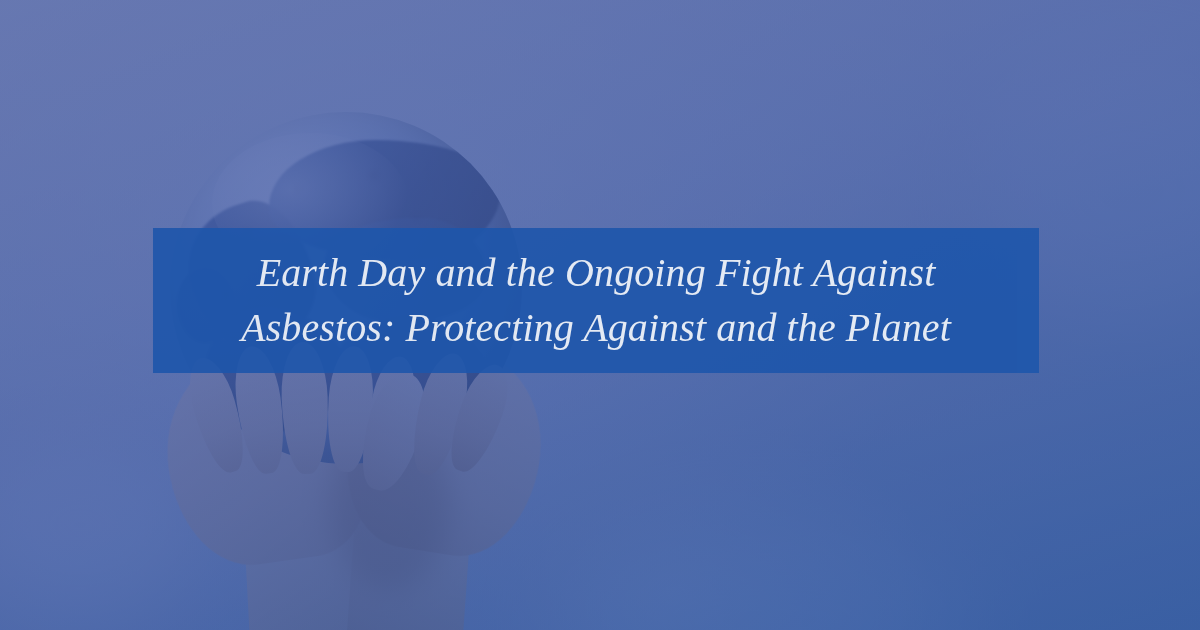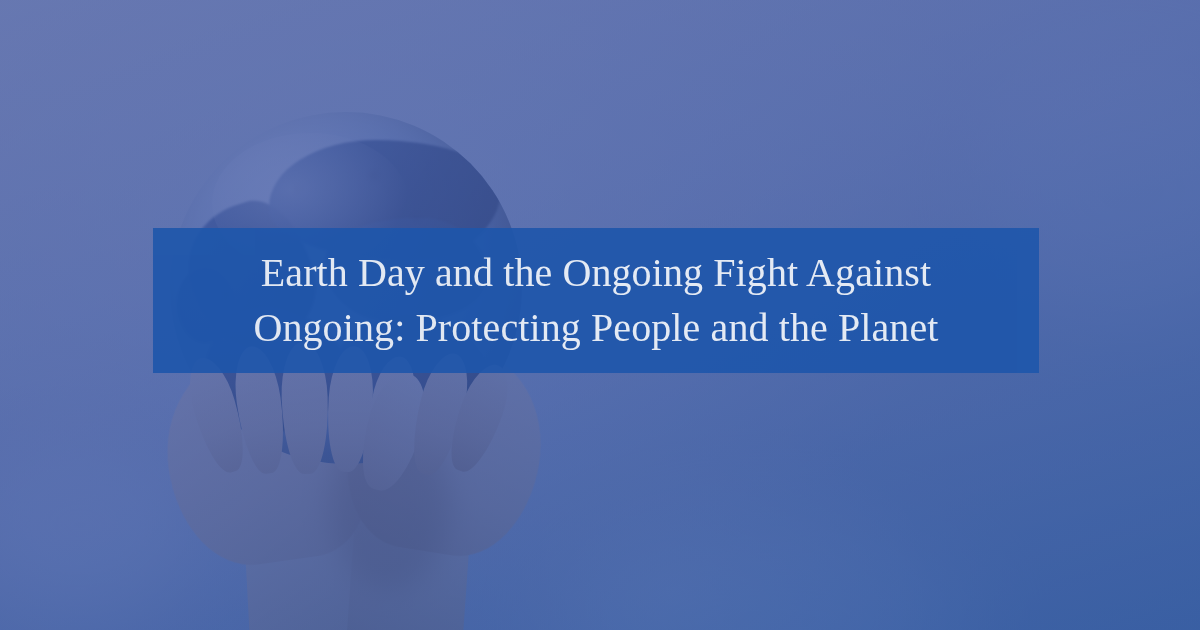--- a/index.html
+++ b/index.html
@@ -7,20 +7,21 @@
     padding: 0;
     background: #000;
   }
   #stage {
     position: relative;
     width: 1200px;
     height: 630px;
     overflow: hidden;
     font-family: "Liberation Serif", "DejaVu Serif", serif;
     isolation: isolate;
+    font-style: italic;
   }
 
   
   .photo {
     position: absolute;
     inset: 0;
     overflow: hidden;
   }
   
   .sky {
@@ -251,17 +252,17 @@
       <div class="finger f7"></div>
     </div>
 
     <div class="tint"></div>
     <div class="tint2"></div>
   </div>
 
   <div class="banner">
     <h1 class="banner-title">
       <span class="line">Earth Day and the Ongoing Fight Against</span>
-      <span class="line">Ongoing: Protecting People and the Planet</span>
+      <span class="line">Asbestos: Protecting Against and the Planet</span>
     </h1>
   </div>
 
 </div>
 
 </body></html>

